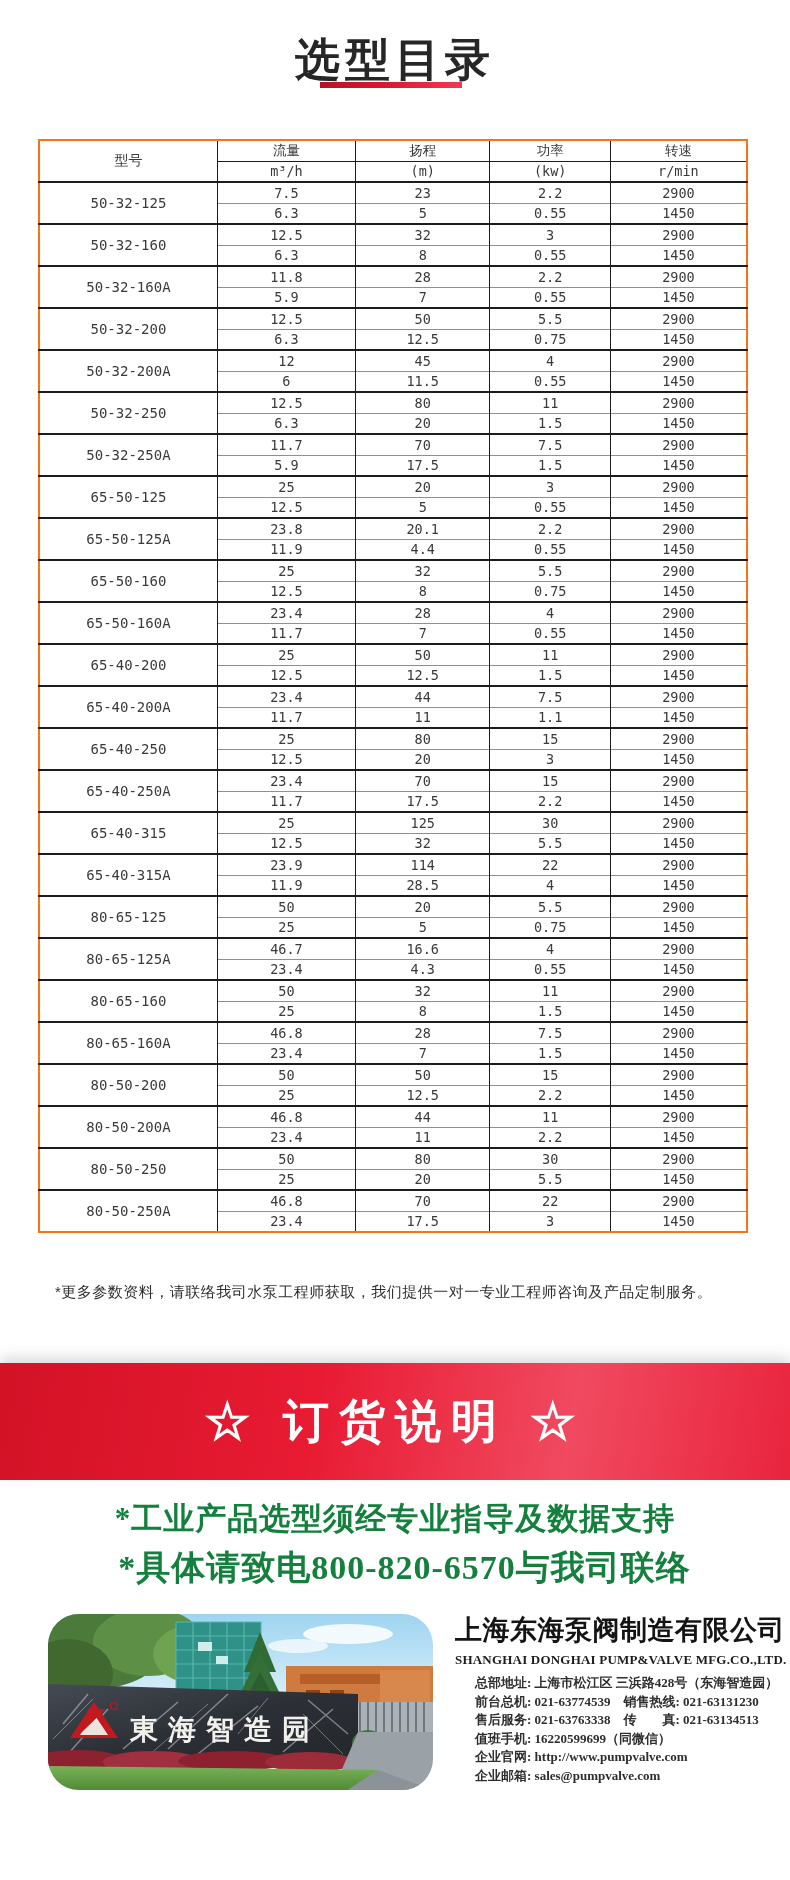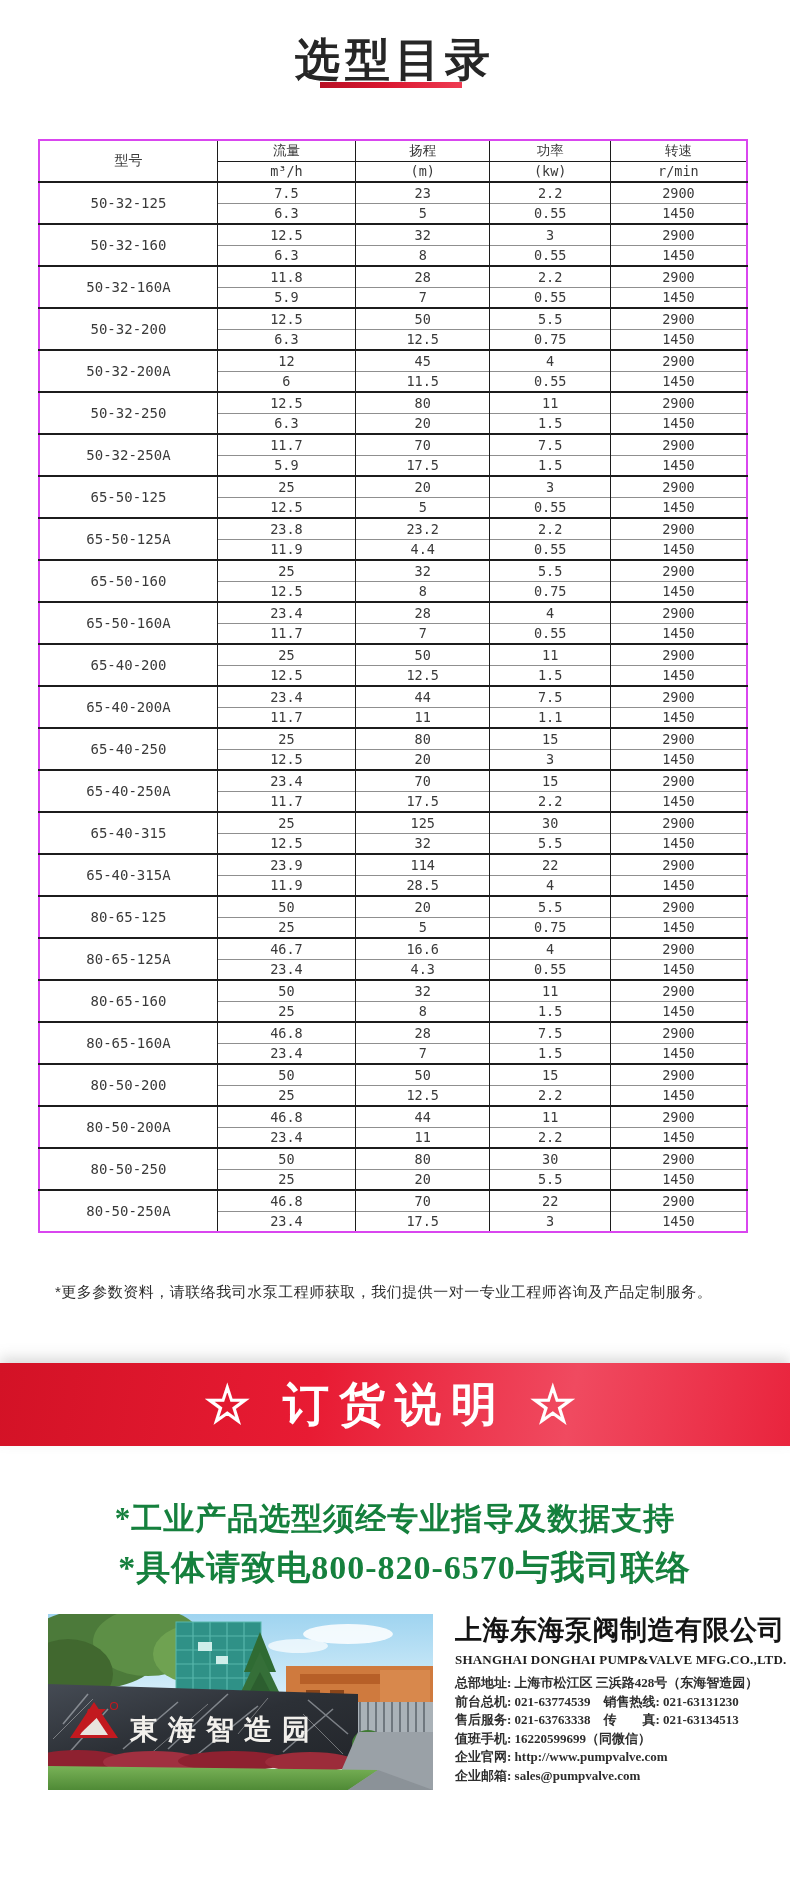--- a/index.html
+++ b/index.html
@@ -12,56 +12,56 @@
   .title-underline { position:absolute; top:82px; left:320px; width:142px; height:6px;
            background:linear-gradient(90deg,#b81126 0%,#d91730 45%,#ef3b52 100%); }
 
   
   table.sel { position:absolute; left:38px; top:139px; width:710px;
               border-collapse:collapse; table-layout:fixed;
               font-family:"DejaVu Sans Mono","Liberation Mono",monospace;
               font-size:13.5px; color:#3a3a3a; }
   table.sel th, table.sel td { border-left:1px solid #1c1c1c; text-align:center;
               padding:0; height:21px; font-weight:normal; }
-  table.sel { border:2px solid #d946ef; }
+  table.sel { border:2px solid #f97316; }
   table.sel thead th { border-bottom:1px solid #1c1c1c; }
   table.sel thead tr.h2 th { border-bottom:2px solid #1c1c1c; }
   table.sel thead th.model-h { border-bottom:2px solid #1c1c1c; font-size:14px; }
   table.sel tbody tr.r1 td { border-top:2px solid #1c1c1c; }
   table.sel tbody tr.r2 td { border-top:1px solid #8f8f8f; }
   table.sel td.model { font-size:14px; }
 
   
   .note { position:absolute; left:55px; top:1283px; font-size:15px; color:#2f2f2f; letter-spacing:0.5px; }
 
   
-  .banner { position:absolute; left:0; top:1363px; width:790px; height:83px;
+  .banner { position:absolute; left:0; top:1363px; width:790px; height:117px;
             background:linear-gradient(100deg,#d31226 0%,#e81b33 40%,#f04a60 72%,#e9243d 100%);
             display:flex; align-items:center; justify-content:center;
             box-shadow:0 -6px 12px rgba(120,120,120,0.25); }
   .banner-text { color:#ffffff; font-size:46px; font-weight:bold; letter-spacing:10px; }
 
   
   .notice { position:absolute; left:0; width:100%; text-align:center; color:#15803d;
             font-weight:bold; font-family:"Liberation Serif", serif; }
   .notice.n1 { top:1498px; font-size:31px; letter-spacing:1px; }
   .notice.n2 { top:1545px; font-size:34px; letter-spacing:1px;padding-left:19px; }
 
   
-  .photo { position:absolute; left:48px; top:1614px; width:385px; height:176px; overflow:hidden; }
+  .photo { position:absolute; left:48px; top:1614px; width:385px; height:176px; overflow:hidden;border-radius:31px; }
   .info  { position:absolute; left:455px; top:1612px; width:325px; }
   .company-cn { font-size:27px; font-weight:bold; color:#141414; letter-spacing:0.5px; white-space:nowrap; }
   .company-en { margin-top:4px; font-size:13px; font-weight:bold; color:#1d1d1d;
                 font-family:"Liberation Serif", serif; letter-spacing:0.2px; white-space:nowrap; }
   .hotline { margin-top:5px; color:#cf1322; font-weight:bold; white-space:nowrap; }
   .hotline .hl-label { font-size:19px; }
   .hotline .hl-num { font-size:22px; font-family:"Liberation Serif", serif; letter-spacing:1px; }
   .contacts { margin-top:6px; }
   .contact-line { font-size:13px; font-weight:bold; color:#2e2e2e; line-height:18.5px;
-                  font-family:"Liberation Serif", serif; white-space:nowrap; }
+                  font-family:"Liberation Serif", serif; white-space:nowrap;margin-left:20px; }
 </style>
 </head>
 <body>
 
 <div class="page">
 
   <div class="title">选型目录</div>
   <div class="title-underline"></div>
 
   <table class="sel">
@@ -188,21 +188,21 @@
         </tr>
         <tr class="r2">
           <td>12.5</td>
           <td>5</td>
           <td>0.55</td>
           <td>1450</td>
         </tr>
         <tr class="r1">
           <td class="model" rowspan="2">65-50-125A</td>
           <td>23.8</td>
-          <td>23.2</td>
+          <td>20.1</td>
           <td>2.2</td>
           <td>2900</td>
         </tr>
         <tr class="r2">
           <td>11.9</td>
           <td>4.4</td>
           <td>0.55</td>
           <td>1450</td>
         </tr>
         <tr class="r1">

